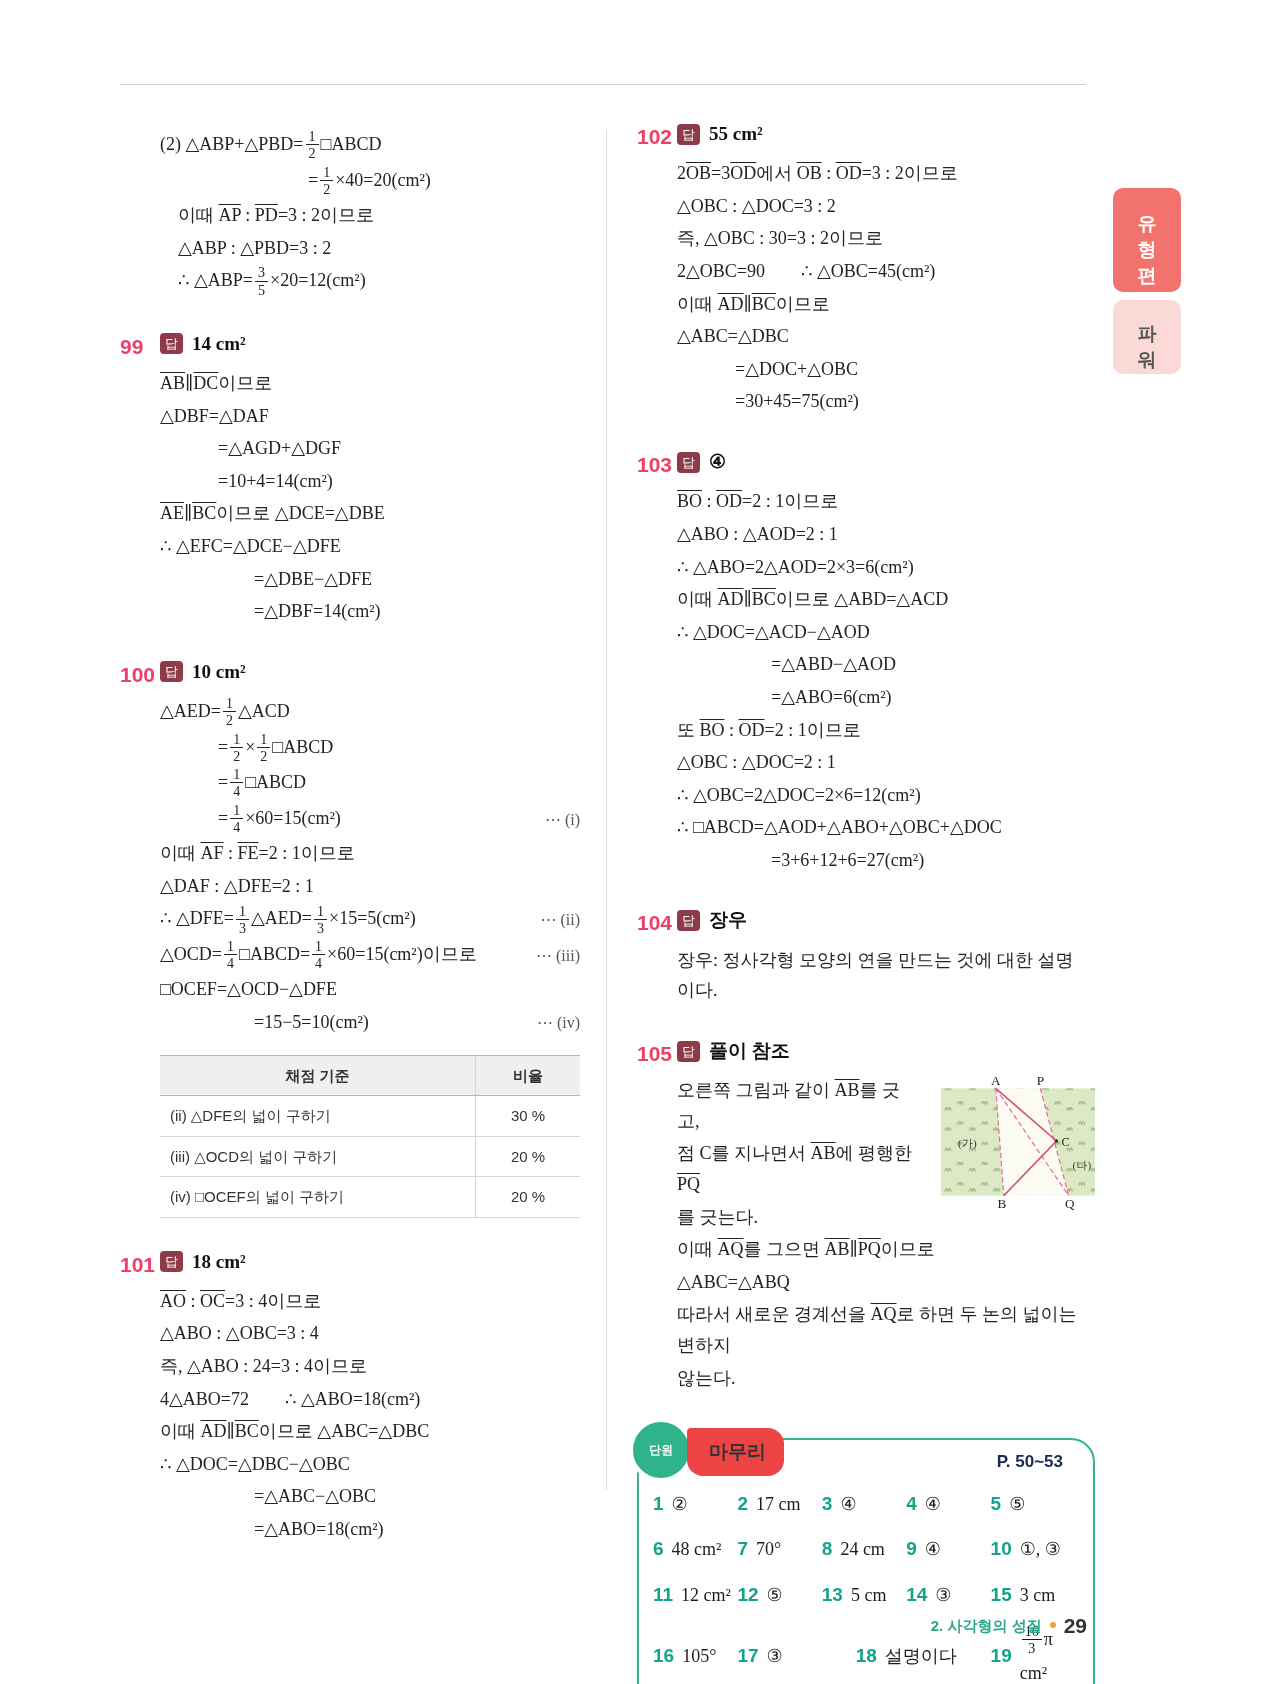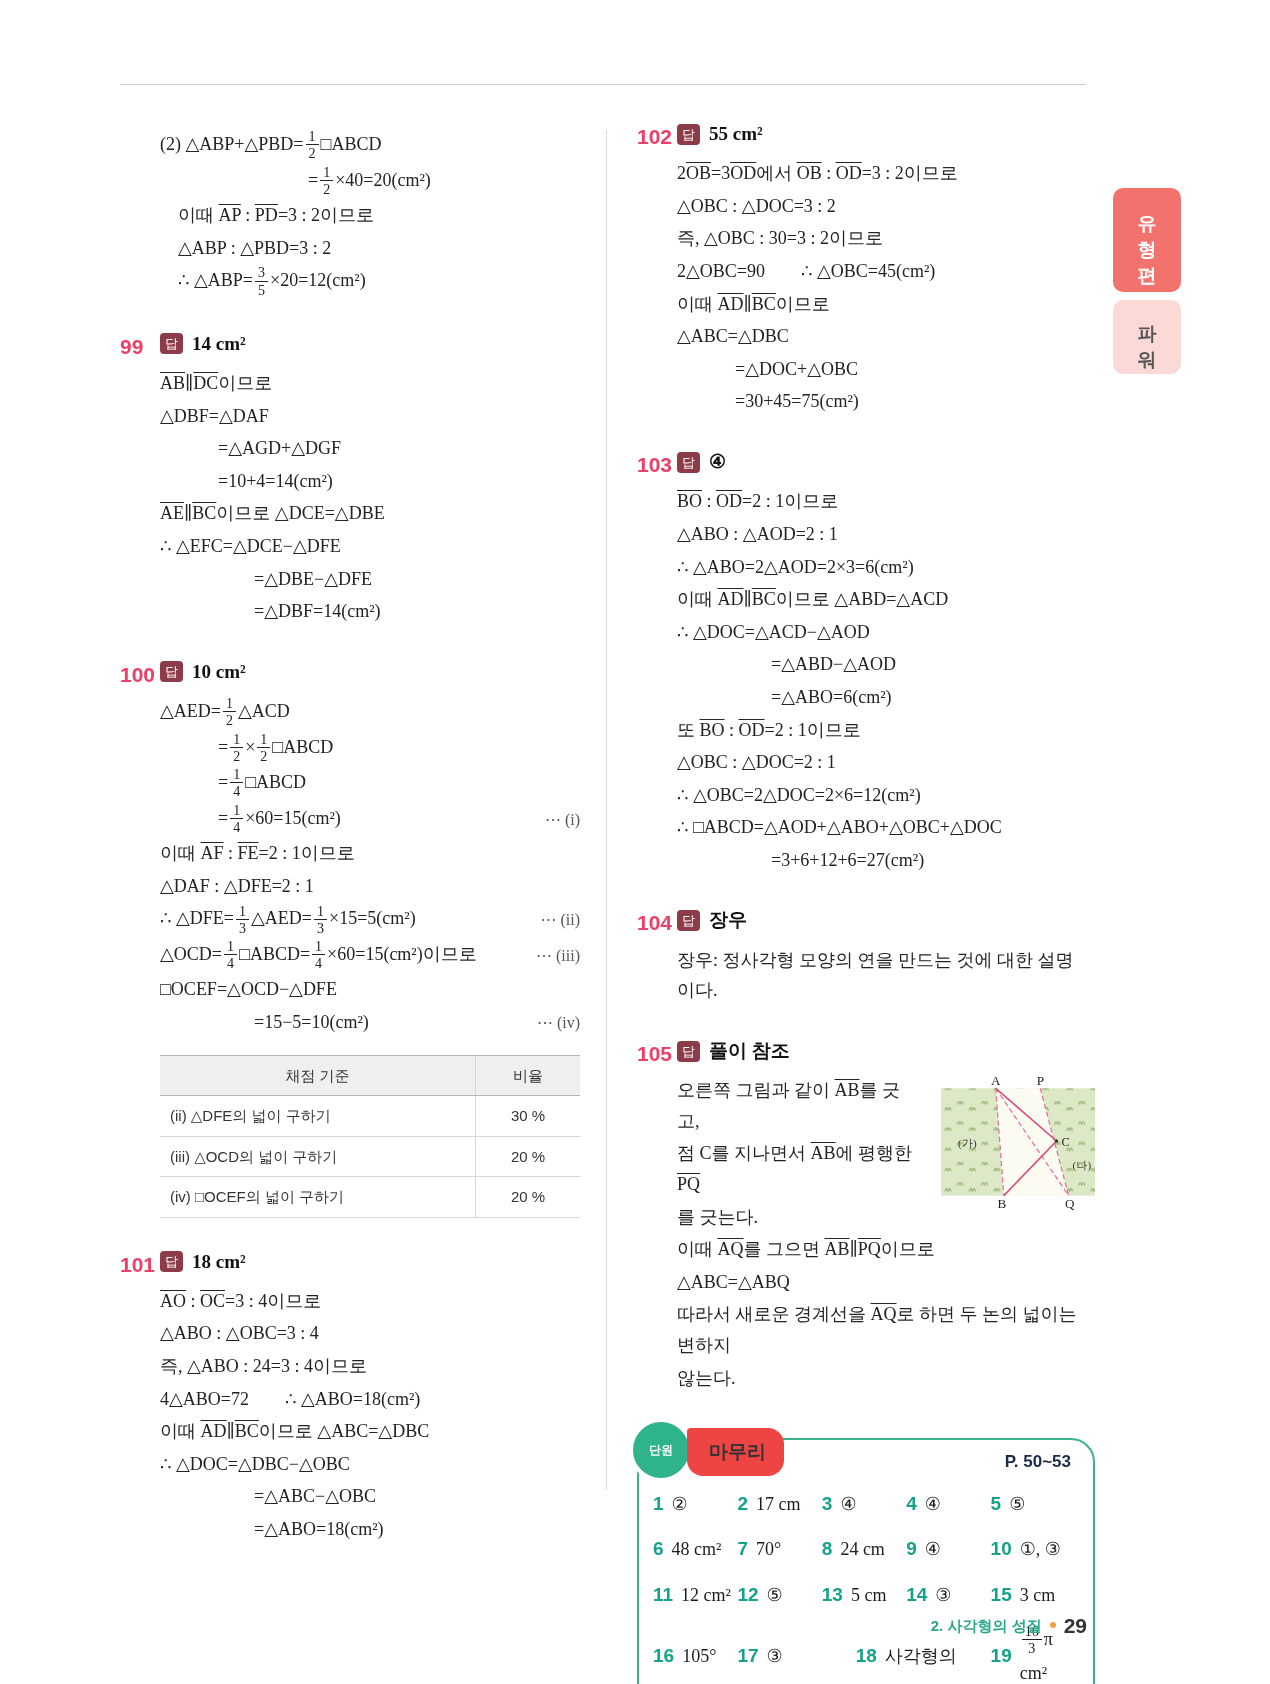--- a/index.html
+++ b/index.html
@@ -40,38 +40,38 @@
   .ov{text-decoration:overline;}
   .frac{display:inline-flex;flex-direction:column;vertical-align:middle;text-align:center;
         font-size:0.78em;line-height:1.15;margin:0 2px;transform:translateY(-1px);}
   .fn{border-bottom:1.3px solid currentColor;padding:0 3px;display:block;}
   .fd{padding:0 3px;display:block;}
 
   
   .tbl{width:100%;border-collapse:collapse;margin:16px 0 4px;font-family:"Liberation Sans",sans-serif;
        font-size:15px;color:#333;}
   .tbl th{background:#efefef;border-top:1px solid #b5b5b5;border-bottom:1px solid #b5b5b5;
-          padding:7px 6px;font-weight:400;text-align:center;}
+          padding:7px 6px;font-weight:700;text-align:center;}
   .tbl td{border-bottom:1px solid #d6d6d6;padding:7px 6px;}
   .tbl .tc{text-align:left;padding-left:10px;}
   .tbl th.h2,.tbl td.tp{width:92px;text-align:center;border-left:1px solid #d6d6d6;}
 
   
   .field-fig{float:right;margin:2px 0 6px 12px;width:154px;}
   .field-fig svg{display:block;}
 
   
   .wrapup{position:relative;margin-top:44px;border:2px solid #39b38b;border-radius:24px;
           padding:48px 18px 14px 14px;font-family:"Liberation Sans",sans-serif;}
   .wrap-badge{position:absolute;top:-22px;left:-10px;width:56px;height:56px;border-radius:50%;
               background:#2eb38a;color:#fff;display:flex;align-items:center;justify-content:center;
               font-weight:700;font-size:12px;border:4px solid #fff;}
   .wrap-title{position:absolute;top:-12px;left:48px;background:#ef4444;border-radius:4px 16px 16px 16px;
               padding:8px 18px 8px 22px;font-weight:700;font-size:19px;color:#333;}
-  .wrap-pages{position:absolute;top:8px;right:22px;font-weight:700;font-size:17px;color:#1c2b4a;}
+  .wrap-pages{position:absolute;top:8px;right:30px;font-weight:700;font-size:17px;color:#1c2b4a;}
   .arow{display:grid;grid-template-columns:repeat(5,1fr);margin-bottom:13px;align-items:center;}
   .aitem{display:flex;align-items:center;gap:8px;}
   .ano{color:#14a38a;font-weight:700;font-size:19px;}
   .aans{font-family:"Liberation Serif","DejaVu Serif",serif;font-size:18px;color:#1c1c1c;}
   .sp2{grid-column:span 2;justify-content:center;}
 
   
   .footer{position:absolute;left:637px;top:1614px;width:450px;text-align:right;
           font-family:"Liberation Sans",sans-serif;}
   .f-ch{color:#2aa88b;font-weight:700;font-size:15px;vertical-align:middle;margin-top:28px;}
@@ -649,21 +649,21 @@
             <span class="aans">105°</span>
           </div>
 
           <div class="aitem">
             <span class="ano">17</span>
             <span class="aans">③</span>
           </div>
 
           <div class="aitem sp2">
             <span class="ano">18</span>
-            <span class="aans">사각형의</span>
+            <span class="aans">설명이다</span>
           </div>
 
           <div class="aitem">
             <span class="ano">19</span>
             <span class="aans"><span class="frac">
                 <span class="fn">16</span>
                 <span class="fd">3</span>
               </span>π cm²</span>
           </div>
         </div>

